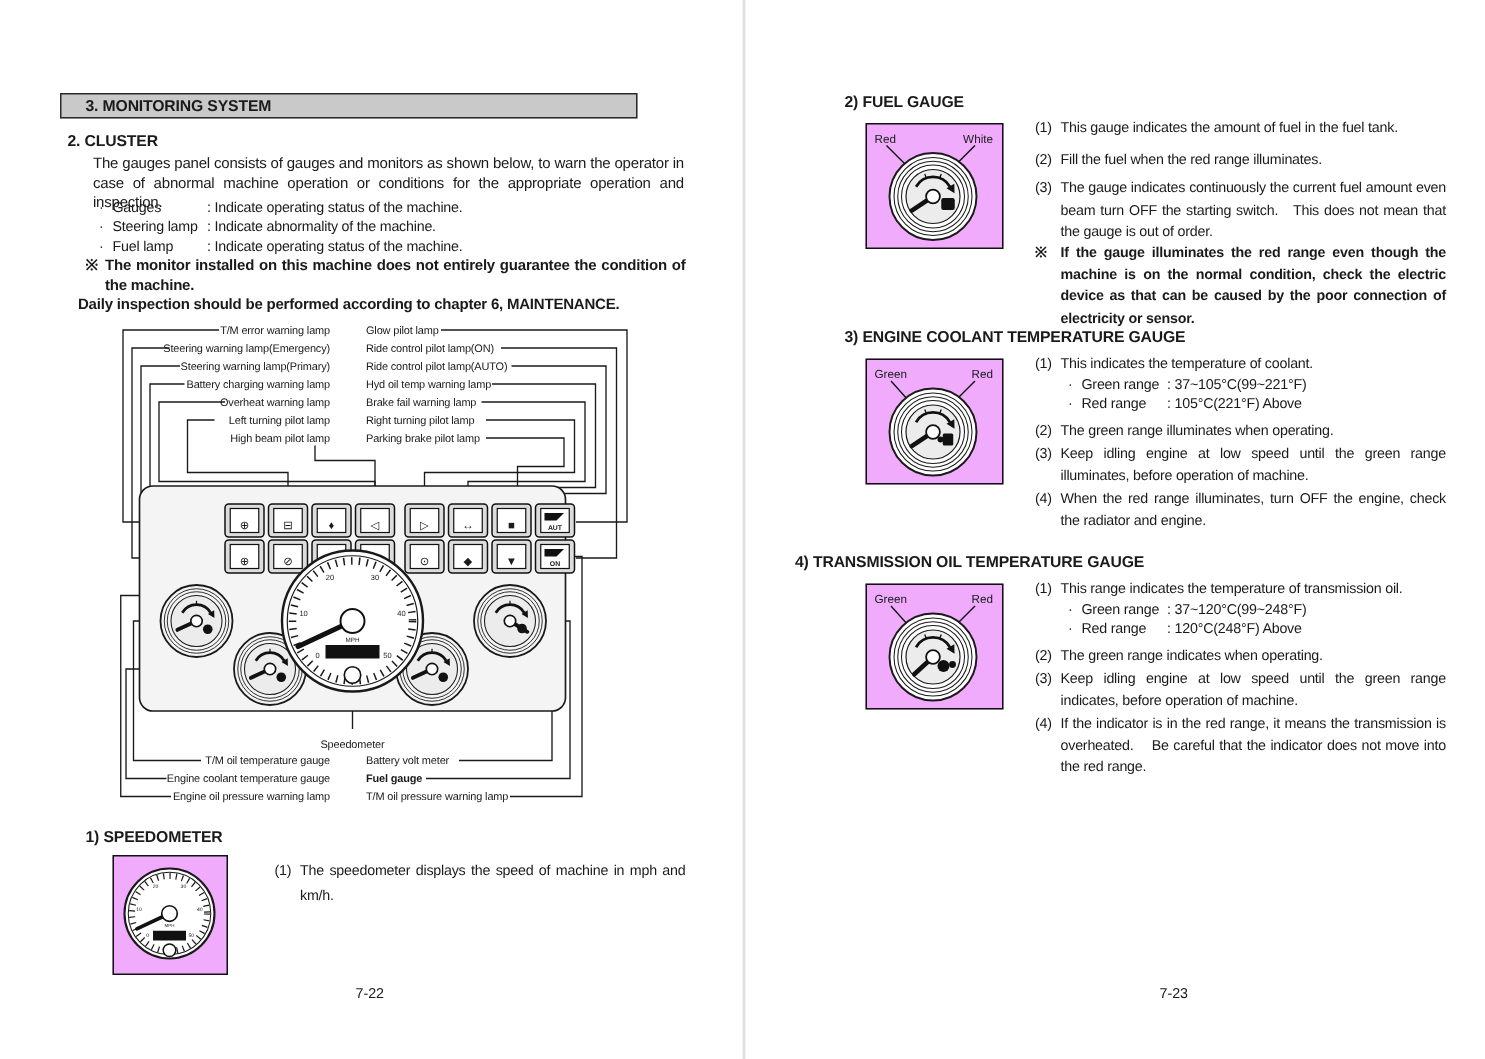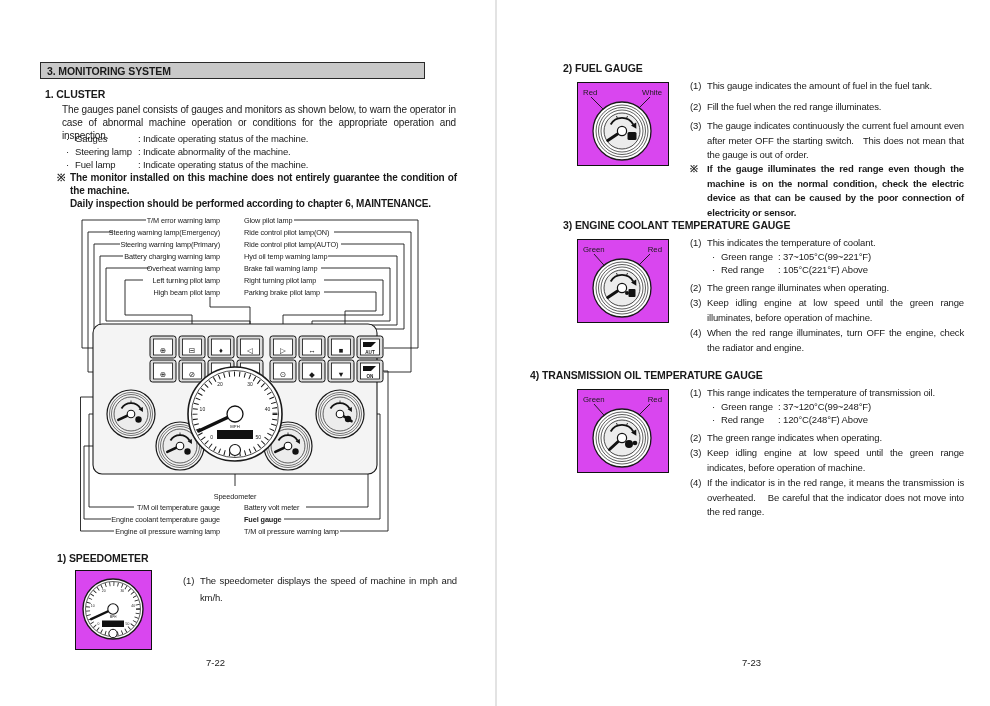--- a/index.html
+++ b/index.html
@@ -13,23 +13,23 @@
   .item{display:flex;font-size:9.5px;line-height:14.5px;letter-spacing:-0.14px}
   .item .no{width:17px;flex:none}
   .item .tx{flex:1;text-align:justify;white-space:pre-wrap}
   .bl{display:flex;font-size:9.5px;line-height:13.2px;letter-spacing:-0.14px}
   .bl .dot{width:9px;flex:none}
   .bl .term{width:63px;flex:none}
   .rg{display:flex;font-size:9.5px;line-height:13.2px;letter-spacing:-0.14px}
   .rg .dot{width:9px;flex:none}
   .rg .term{width:57px;flex:none}
   .banner{background:#c9c9c9;border:1.4px solid #2a2a2a;display:flex;align-items:center;
-          padding-left:6px;box-sizing:border-box}
-  .gbox{border:1.6px solid #111;box-sizing:border-box;background:#d946ef}
-  .pageno{font-size:9.5px;text-align:left}
+          padding-left:16px;box-sizing:border-box}
+  .gbox{border:1.6px solid #111;box-sizing:border-box;background:#f0abfc}
+  .pageno{font-size:9.5px;text-align:right}
   .divider{background:#e3e3e3}
   svg text{font-family:"Liberation Sans",sans-serif;fill:#1a1a1a}
   .fl{font-size:7.3px;letter-spacing:-0.1px}
   .flb{font-size:7.3px;letter-spacing:-0.1px;font-weight:bold}
   .glyph{font-size:7.6px;text-anchor:middle}
   .lamptxt{font-size:4.6px;font-weight:bold;text-anchor:middle}
   .num{font-size:5px;text-anchor:middle}
   .mnum{font-size:3.4px;text-anchor:middle}
   .unit{font-size:4.2px;text-anchor:middle}
   .munit{font-size:3px;text-anchor:middle}
@@ -41,21 +41,21 @@
 </style>
 </head>
 <body>
 
 <div class="abs divider" style="left:495px;top:0;width:2px;height:706px"></div>
 
 <div class="abs banner" style="left:40px;top:62px;width:385px;height:17px">
   <span class="h">3. MONITORING SYSTEM</span>
 </div>
 
-<div class="abs h" style="left:45px;top:88px">1. CLUSTER</div>
+<div class="abs h" style="left:45px;top:88px">2. CLUSTER</div>
 
 <div class="abs t j" style="left:62px;top:103px;width:394px">The gauges panel consists of gauges and monitors as shown below, to warn the operator in case of abnormal machine operation or conditions for the appropriate operation and inspection.</div>
 
 <div class="abs" style="left:66px;top:132px">
   <div class="bl">
     <span class="dot">·</span>
     <span class="term">Gauges</span>
     <span>: Indicate operating status of the machine.</span>
   </div>
   <div class="bl">
@@ -67,21 +67,21 @@
     <span class="dot">·</span>
     <span class="term">Fuel lamp</span>
     <span>: Indicate operating status of the machine.</span>
   </div>
 </div>
 
 <div class="abs" style="left:57px;top:171px;width:400px;display:flex">
   <span class="t b" style="width:13px;flex:none">※</span>
   <span class="t b j" style="flex:1">The monitor installed on this machine does not entirely guarantee the condition of the machine.</span>
 </div>
-<div class="abs t b" style="left:70px;top:197px;width:387px">Daily inspection should be performed according to chapter 6, MAINTENANCE.</div>
+<div class="abs t b" style="left:52px;top:197px;width:387px">Daily inspection should be performed according to chapter 6, MAINTENANCE.</div>
 
 <svg class="abs" style="left:80px;top:207px" width="410" height="338" viewBox="0 0 410 338">
 
   <g>
     <text class="fl" x="140" y="13" text-anchor="end" dominant-baseline="central">T/M error warning lamp</text>
     <text class="fl" x="140" y="25" text-anchor="end" dominant-baseline="central">Steering warning lamp(Emergency)</text>
     <text class="fl" x="140" y="37" text-anchor="end" dominant-baseline="central">Steering warning lamp(Primary)</text>
     <text class="fl" x="140" y="49" text-anchor="end" dominant-baseline="central">Battery charging warning lamp</text>
     <text class="fl" x="140" y="61" text-anchor="end" dominant-baseline="central">Overheat warning lamp</text>
     <text class="fl" x="140" y="73" text-anchor="end" dominant-baseline="central">Left turning pilot lamp</text>
@@ -340,21 +340,21 @@
 <div class="abs item" style="left:690px;top:79px;width:274px">
   <span class="no">(1)</span>
   <span class="tx">This gauge indicates the amount of fuel in the fuel tank.</span>
 </div>
 <div class="abs item" style="left:690px;top:100px;width:274px">
   <span class="no">(2)</span>
   <span class="tx">Fill the fuel when the red range illuminates.</span>
 </div>
 <div class="abs item" style="left:690px;top:119px;width:274px">
   <span class="no">(3)</span>
-  <span class="tx">The gauge indicates continuously the current fuel amount even after meter OFF the starting switch.   This does not mean that the gauge is out of order.</span>
+  <span class="tx">The gauge indicates continuously the current fuel amount even beam turn OFF the starting switch.   This does not mean that the gauge is out of order.</span>
 </div>
 <div class="abs item b" style="left:690px;top:162px;width:274px">
   <span class="no">※</span>
   <span class="tx">If the gauge illuminates the red range even though the machine is on the normal condition, check the electric device as that can be caused by the poor connection of electricity or sensor.</span>
 </div>
 
 <div class="abs h" style="left:563px;top:219px">3) ENGINE COOLANT TEMPERATURE GAUGE</div>
 
 <div class="abs gbox" style="left:577px;top:239px;width:92px;height:84px">
   <svg width="89" height="81" viewBox="0 0 89 81">

